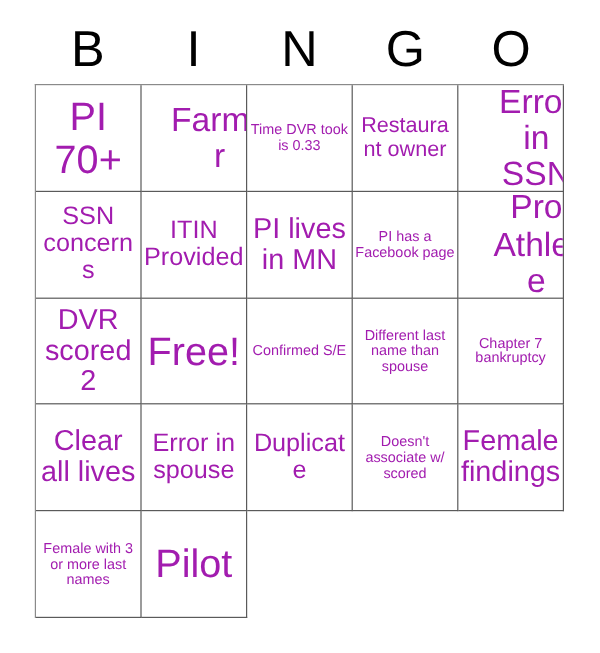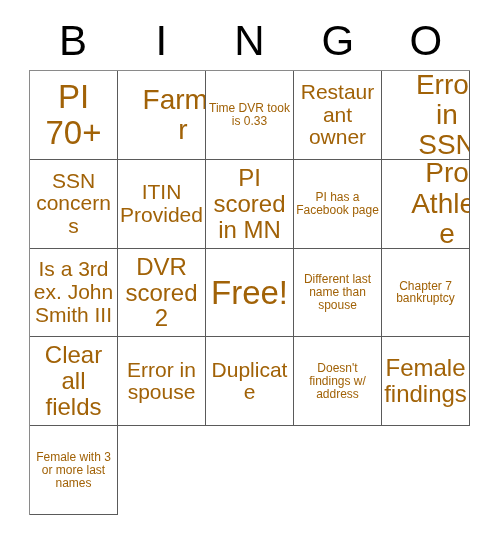--- a/index.html
+++ b/index.html
@@ -62,38 +62,38 @@
 
   .bingo-cell {
     border-right: 1px solid #5a5a5a;
     border-bottom: 1px solid #5a5a5a;
     box-sizing: border-box;
     display: flex;
     align-items: center;
     justify-content: center;
     text-align: center;
     overflow: hidden;
-    color: #a16207;
+    color: #a21caf;
     padding: 0 2px;
   }
 
   .cell-text {
     display: block;
     width: 100%;
     line-height: 1.08;
     word-wrap: break-word;
   }
 
   
   .fs-xxl  { font-size: 33px; }
   .fs-xl   { font-size: 28px; margin-left: 43px; }
   .fs-lg   { font-size: 24px; }
   .fs-md   { font-size: 21px; }
   .fs-sm   { font-size: 12px; }
-  .fs-xs   { font-size: 21px; }
+  .fs-xs   { font-size: 18px; }
 </style>
 </head>
 <body>
 
 <div id="bingo-card">
 
   <div id="bingo-header">
     <div class="header-letter">B</div>
     <div class="header-letter">I</div>
     <div class="header-letter">N</div>
@@ -119,59 +119,62 @@
       <span class="cell-text fs-xl">Error in SSN</span>
     </div>
 
     <div class="bingo-cell">
       <span class="cell-text fs-md">SSN concerns</span>
     </div>
     <div class="bingo-cell">
       <span class="cell-text fs-md">ITIN Provided</span>
     </div>
     <div class="bingo-cell">
-      <span class="cell-text fs-lg">PI scored in MN</span>
+      <span class="cell-text fs-lg">PI lives in MN</span>
     </div>
     <div class="bingo-cell">
       <span class="cell-text fs-sm">PI has a Facebook page</span>
     </div>
     <div class="bingo-cell">
       <span class="cell-text fs-xl">Pro Athlete</span>
     </div>
 
     <div class="bingo-cell">
-      <span class="cell-text fs-md">Is a 3rd ex. John Smith III</span>
-    </div>
-    <div class="bingo-cell">
       <span class="cell-text fs-lg">DVR scored 2</span>
     </div>
     <div class="bingo-cell">
       <span class="cell-text fs-xxl">Free!</span>
+    </div>
+    <div class="bingo-cell">
+      <span class="cell-text fs-sm">Confirmed S/E</span>
     </div>
 
     <div class="bingo-cell">
       <span class="cell-text fs-sm">Different last name than spouse</span>
     </div>
     <div class="bingo-cell">
       <span class="cell-text fs-sm">Chapter 7 bankruptcy</span>
     </div>
     <div class="bingo-cell">
-      <span class="cell-text fs-lg">Clear all fields</span>
+      <span class="cell-text fs-lg">Clear all lives</span>
     </div>
     <div class="bingo-cell">
       <span class="cell-text fs-md">Error in spouse</span>
     </div>
 
     <div class="bingo-cell">
       <span class="cell-text fs-md">Duplicate</span>
     </div>
     <div class="bingo-cell">
-      <span class="cell-text fs-sm">Doesn't findings w/ address</span>
+      <span class="cell-text fs-sm">Doesn't associate w/ scored</span>
     </div>
     <div class="bingo-cell">
       <span class="cell-text fs-lg">Female findings</span>
     </div>
     <div class="bingo-cell">
       <span class="cell-text fs-sm">Female with 3 or more last names</span>
     </div>
+    <div class="bingo-cell">
+      <span class="cell-text fs-xxl">Pilot</span>
+    </div>
 
   </div>
 </div>
 
 </body></html>

